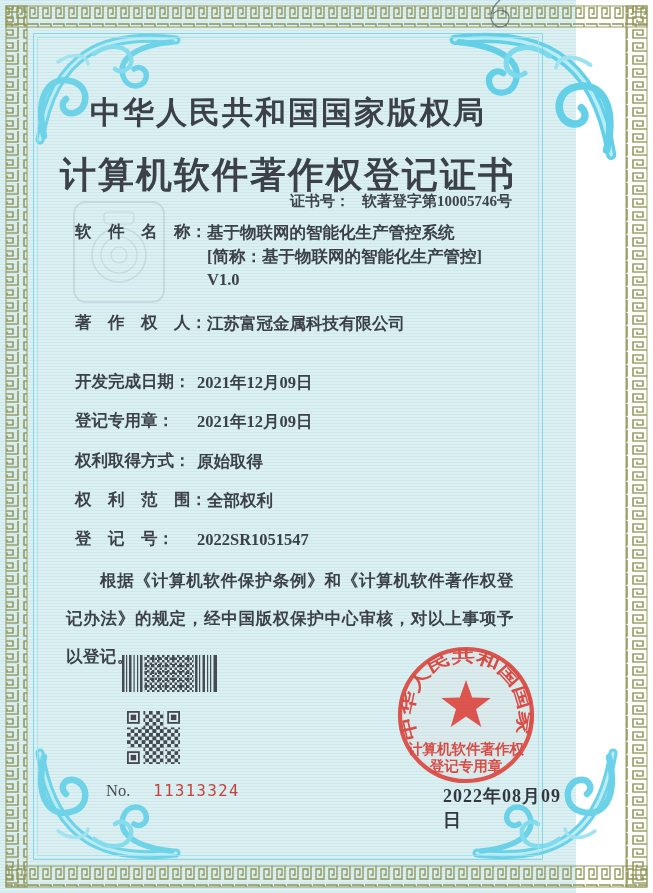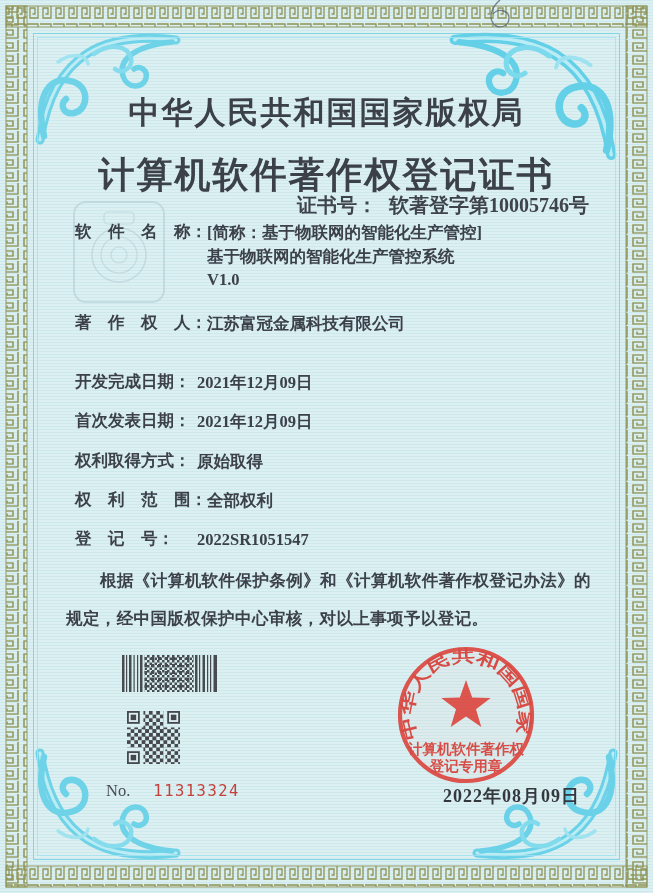--- a/index.html
+++ b/index.html
@@ -1,31 +1,31 @@
 <!DOCTYPE html>
 <html><head>
 <meta charset="utf-8">
 <style>
   html,body{margin:0;padding:0;}
   body{width:653px;height:893px;overflow:hidden;
        font-family:"Liberation Serif","DejaVu Serif",serif;}
-  .page{position:relative;width:653px;height:893px;
+  .page{position:relative;width:576px;height:893px;
         background:#dceff1;
         background-image:repeating-linear-gradient(180deg,
           rgba(125,200,215,.16) 0px, rgba(125,200,215,.16) 1px,
           rgba(255,255,255,0) 1px, rgba(255,255,255,0) 3px);}
   svg.deco{position:absolute;left:0;top:0;width:653px;height:893px;}
   .inner-line{position:absolute;pointer-events:none;}
   .inner-line.outer{left:33px;top:33px;right:33px;bottom:33px;border:1px solid rgba(104,205,226,.75);}
   .inner-line.inner{left:37px;top:37px;right:37px;bottom:37px;border:1px solid rgba(160,228,240,.8);}
   h1.authority{position:absolute;left:0;right:0;top:92px;margin:0;text-align:center;
       font-size:31px;font-weight:bold;color:#3b4049;letter-spacing:2px;}
   h2.cert-title{position:absolute;left:0;right:0;top:143px;margin:8px;text-align:center;
       font-size:36px;font-weight:bold;color:#3b4049;letter-spacing:2px;}
-  .certno{position:absolute;top:192px;right:64px;font-size:20px;font-weight:bold;color:#3f444c;}
+  .certno{position:absolute;top:192px;right:64px;font-size:15px;font-weight:bold;color:#3f444c;}
   .certno .sep{display:inline-block;width:12px;}
   .row{position:absolute;left:75px;right:40px;display:flex;align-items:flex-start;
       font-size:16.5px;font-weight:bold;color:#3b4049;}
   .row .lbl{flex:0 0 122px;white-space:nowrap;}
   .row .val{line-height:23.5px;}
   .statement{position:absolute;left:66px;right:62px;top:562px;margin:0;
       font-size:16.5px;font-weight:bold;color:#3b4049;line-height:38px;
       text-indent:34px;letter-spacing:.4px;text-align:justify;}
   .serial{position:absolute;left:106px;top:781px;font-size:16.5px;color:#474c55;}
   .serial .num{font-family:"DejaVu Sans Mono",monospace;color:#c5403a;
@@ -93,38 +93,38 @@
 
   <h1 class="authority">中华人民共和国国家版权局</h1>
   <h2 class="cert-title">计算机软件著作权登记证书</h2>
   <div class="certno">
     <span>证书号：</span><span class="sep"></span><span>软著登字第10005746号</span>
   </div>
 
   <div class="row" style="top:221px">
     <span class="lbl">软　件　名　称：</span>
     <div class="val">
+      <div>基于物联网的智能化生产管控系统</div>
       <div>[简称：基于物联网的智能化生产管控]</div>
-      <div>基于物联网的智能化生产管控系统</div>
       <div>V1.0</div>
     </div>
   </div>
 
   <div class="row" style="top:312px">
     <span class="lbl">著　作　权　人：</span>
     <div class="val">江苏富冠金属科技有限公司</div>
   </div>
 
   <div class="row" style="top:371px">
     <span class="lbl">开发完成日期：</span>
     <div class="val">2021年12月09日</div>
   </div>
 
   <div class="row" style="top:410px">
-    <span class="lbl">首次发表日期：</span>
+    <span class="lbl">登记专用章：</span>
     <div class="val">2021年12月09日</div>
   </div>
 
   <div class="row" style="top:450px">
     <span class="lbl">权利取得方式：</span>
     <div class="val">原始取得</div>
   </div>
 
   <div class="row" style="top:489px">
     <span class="lbl">权　利　范　围：</span>

